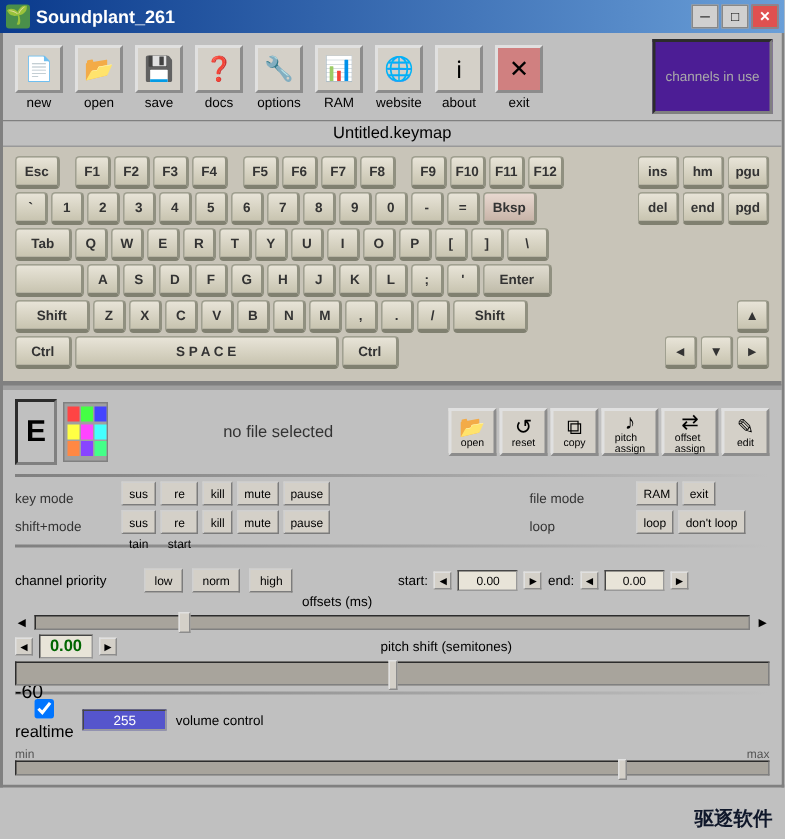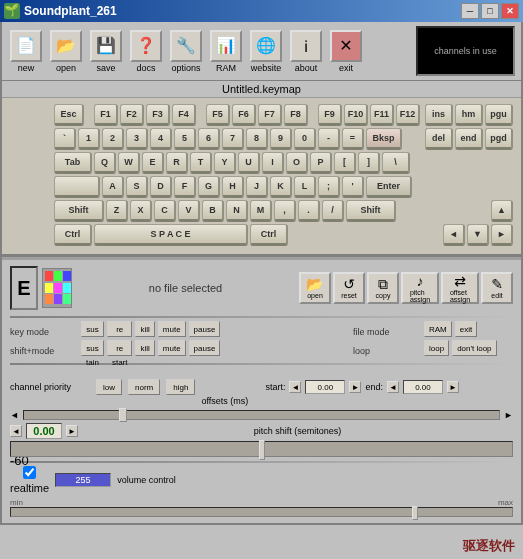--- a/index.html
+++ b/index.html
@@ -81,23 +81,23 @@
       justify-content: center;
       font-size: 16px;
     }
     .toolbar-btn .btn-label {
       font-size: 9px;
       text-align: center;
       margin-top: 1px;
     }
     .channels-display {
       margin-left: auto;
-      width: 99px;
+      width: 80px;
       height: 50px;
-      background: #000000;
+      background: #4c1d95;
       border: 2px inset #808080;
       display: flex;
       align-items: center;
       justify-content: center;
     }
     .channels-text {
       color: #aaa;
       font-size: 9px;
       text-align: center;
     }
@@ -116,21 +116,20 @@
       background: #c8c4b8;
       padding: 6px 8px;
       border-bottom: 2px solid #808080;
     }
 
     .key-row {
       display: flex;
       gap: 2px;
       margin-bottom: 2px;
       align-items: flex-end;
-      margin-left: 44px;
     }
 
     .key {
       background: linear-gradient(to bottom, #e8e4d8, #c8c4b0);
       border: 1px solid #a0a090;
       border-bottom: 3px solid #808070;
       border-right: 2px solid #909080;
       border-radius: 3px;
       height: 22px;
       display: flex;
@@ -762,13 +761,13 @@
         <span>max</span>
       </div>
       <div class="volume-slider">
         <div class="volume-thumb"></div>
       </div>
     </div>
   </div>
 
 </div>
 
-<div class="watermark" style="position:absolute;bottom:4px;right:8px;font-size:13px;color:#7f1d1d;font-weight:bold;">驱逐软件</div>
+<div class="watermark" style="position:absolute;bottom:4px;right:8px;font-size:13px;color:#0f172a;font-weight:bold;">驱逐软件</div>
 
 </body></html>

